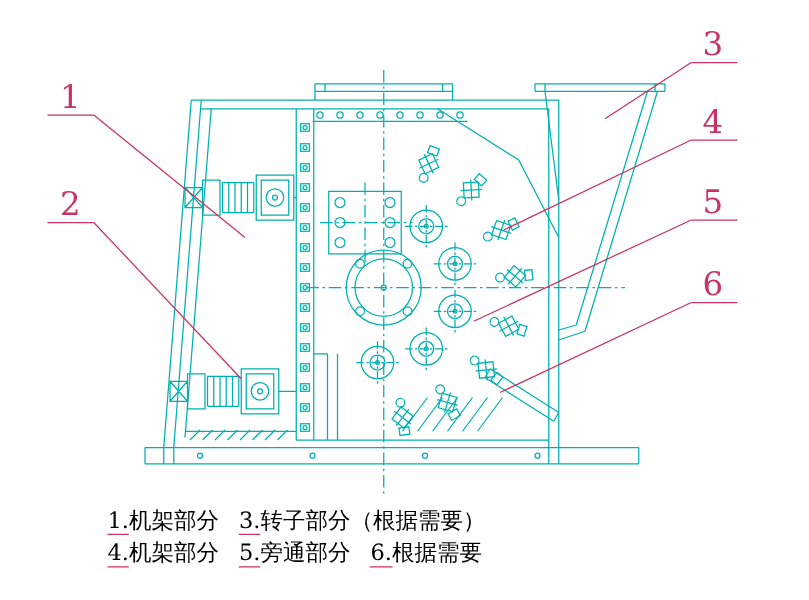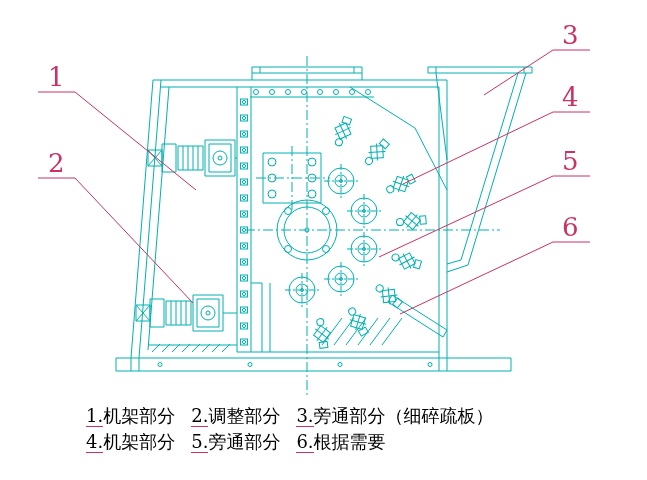--- a/index.html
+++ b/index.html
@@ -202,22 +202,21 @@
         <line x1="553" y1="242" x2="590" y2="242"></line>
           <line x1="553" y1="242" x2="400" y2="314"></line>
         <text class="callout-num" x="562" y="236">6</text>
       </g>
     </g>
   </svg>
 
   <div class="legend">
     <div class="legend-row">
       <span class="legend-item"><span class="lnum">1.</span><span>机架部分</span></span>
-      <span class="legend-item"><span class="lnum">2.</span><span>调整部分</span></span>
-      <span class="legend-item"><span class="lnum">3.</span><span>旁通部分（细碎疏板）</span></span>
+      <span class="legend-item"><span class="lnum">3.</span><span>转子部分（根据需要）</span></span>
     </div>
     <div class="legend-row">
       <span class="legend-item"><span class="lnum">4.</span><span>机架部分</span></span>
       <span class="legend-item"><span class="lnum">5.</span><span>旁通部分</span></span>
       <span class="legend-item"><span class="lnum">6.</span><span>根据需要</span></span>
     </div>
   </div>
 
 </div>
 

